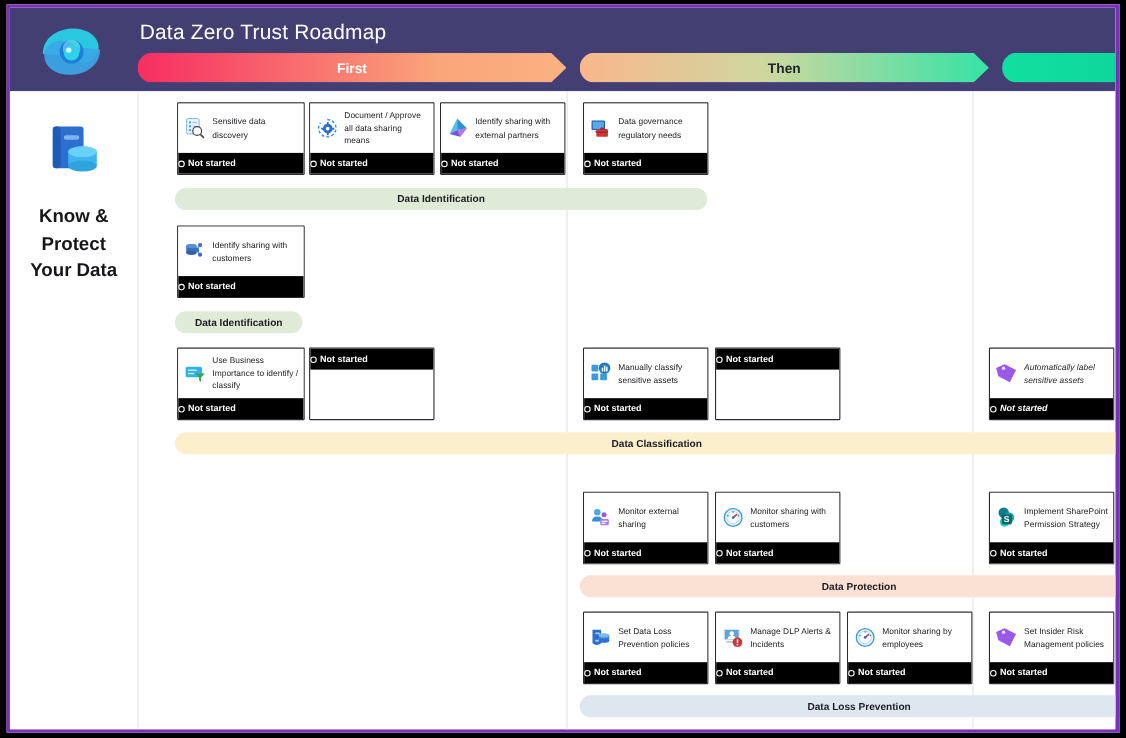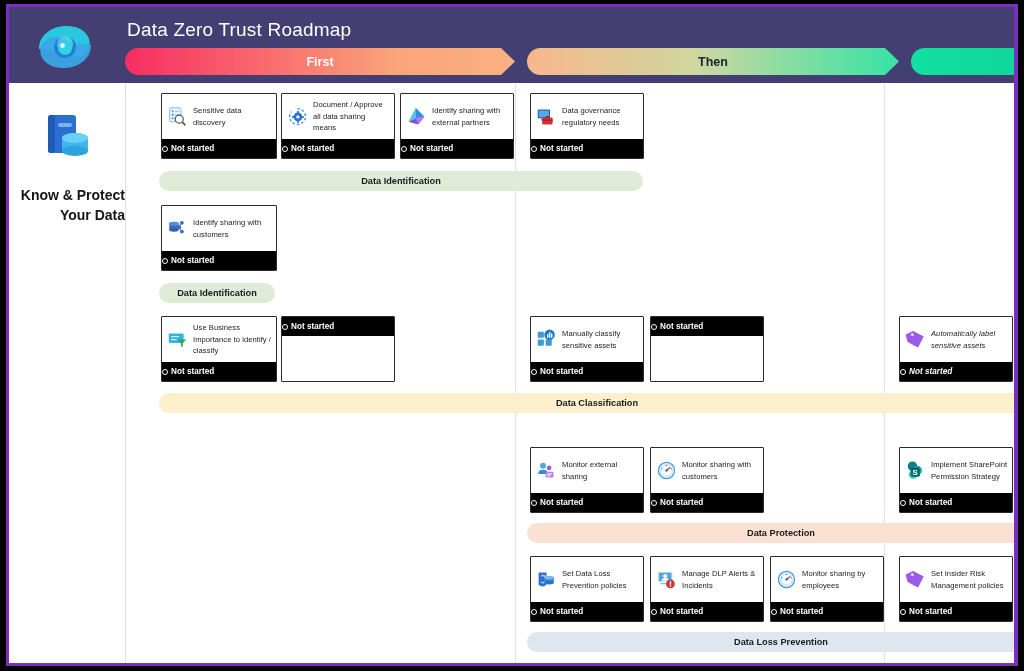--- a/index.html
+++ b/index.html
@@ -69,21 +69,21 @@
   .vline.c { left: 875px; }
 
   
   .lane-label {
     position: absolute; left: 0px; top: 12px;
     width: 116px; text-align: center;
   }
   .lane-icon { width: 58px; height: 58px; margin: 12px auto 0; }
   .lane-text {
     margin-top: 20px;
-    font-size: 14px; font-weight: bold; color: #15151a; line-height: 1.45; text-align: right;
+    font-size: 17px; font-weight: bold; color: #15151a; line-height: 1.45;
   }
 
   
   .card {
     position: absolute;
     width: 116px; height: 66px;
     border: 1.5px solid #2b2b2b;
     background: #ffffff;
     border-radius: 1px;
     overflow: hidden;

